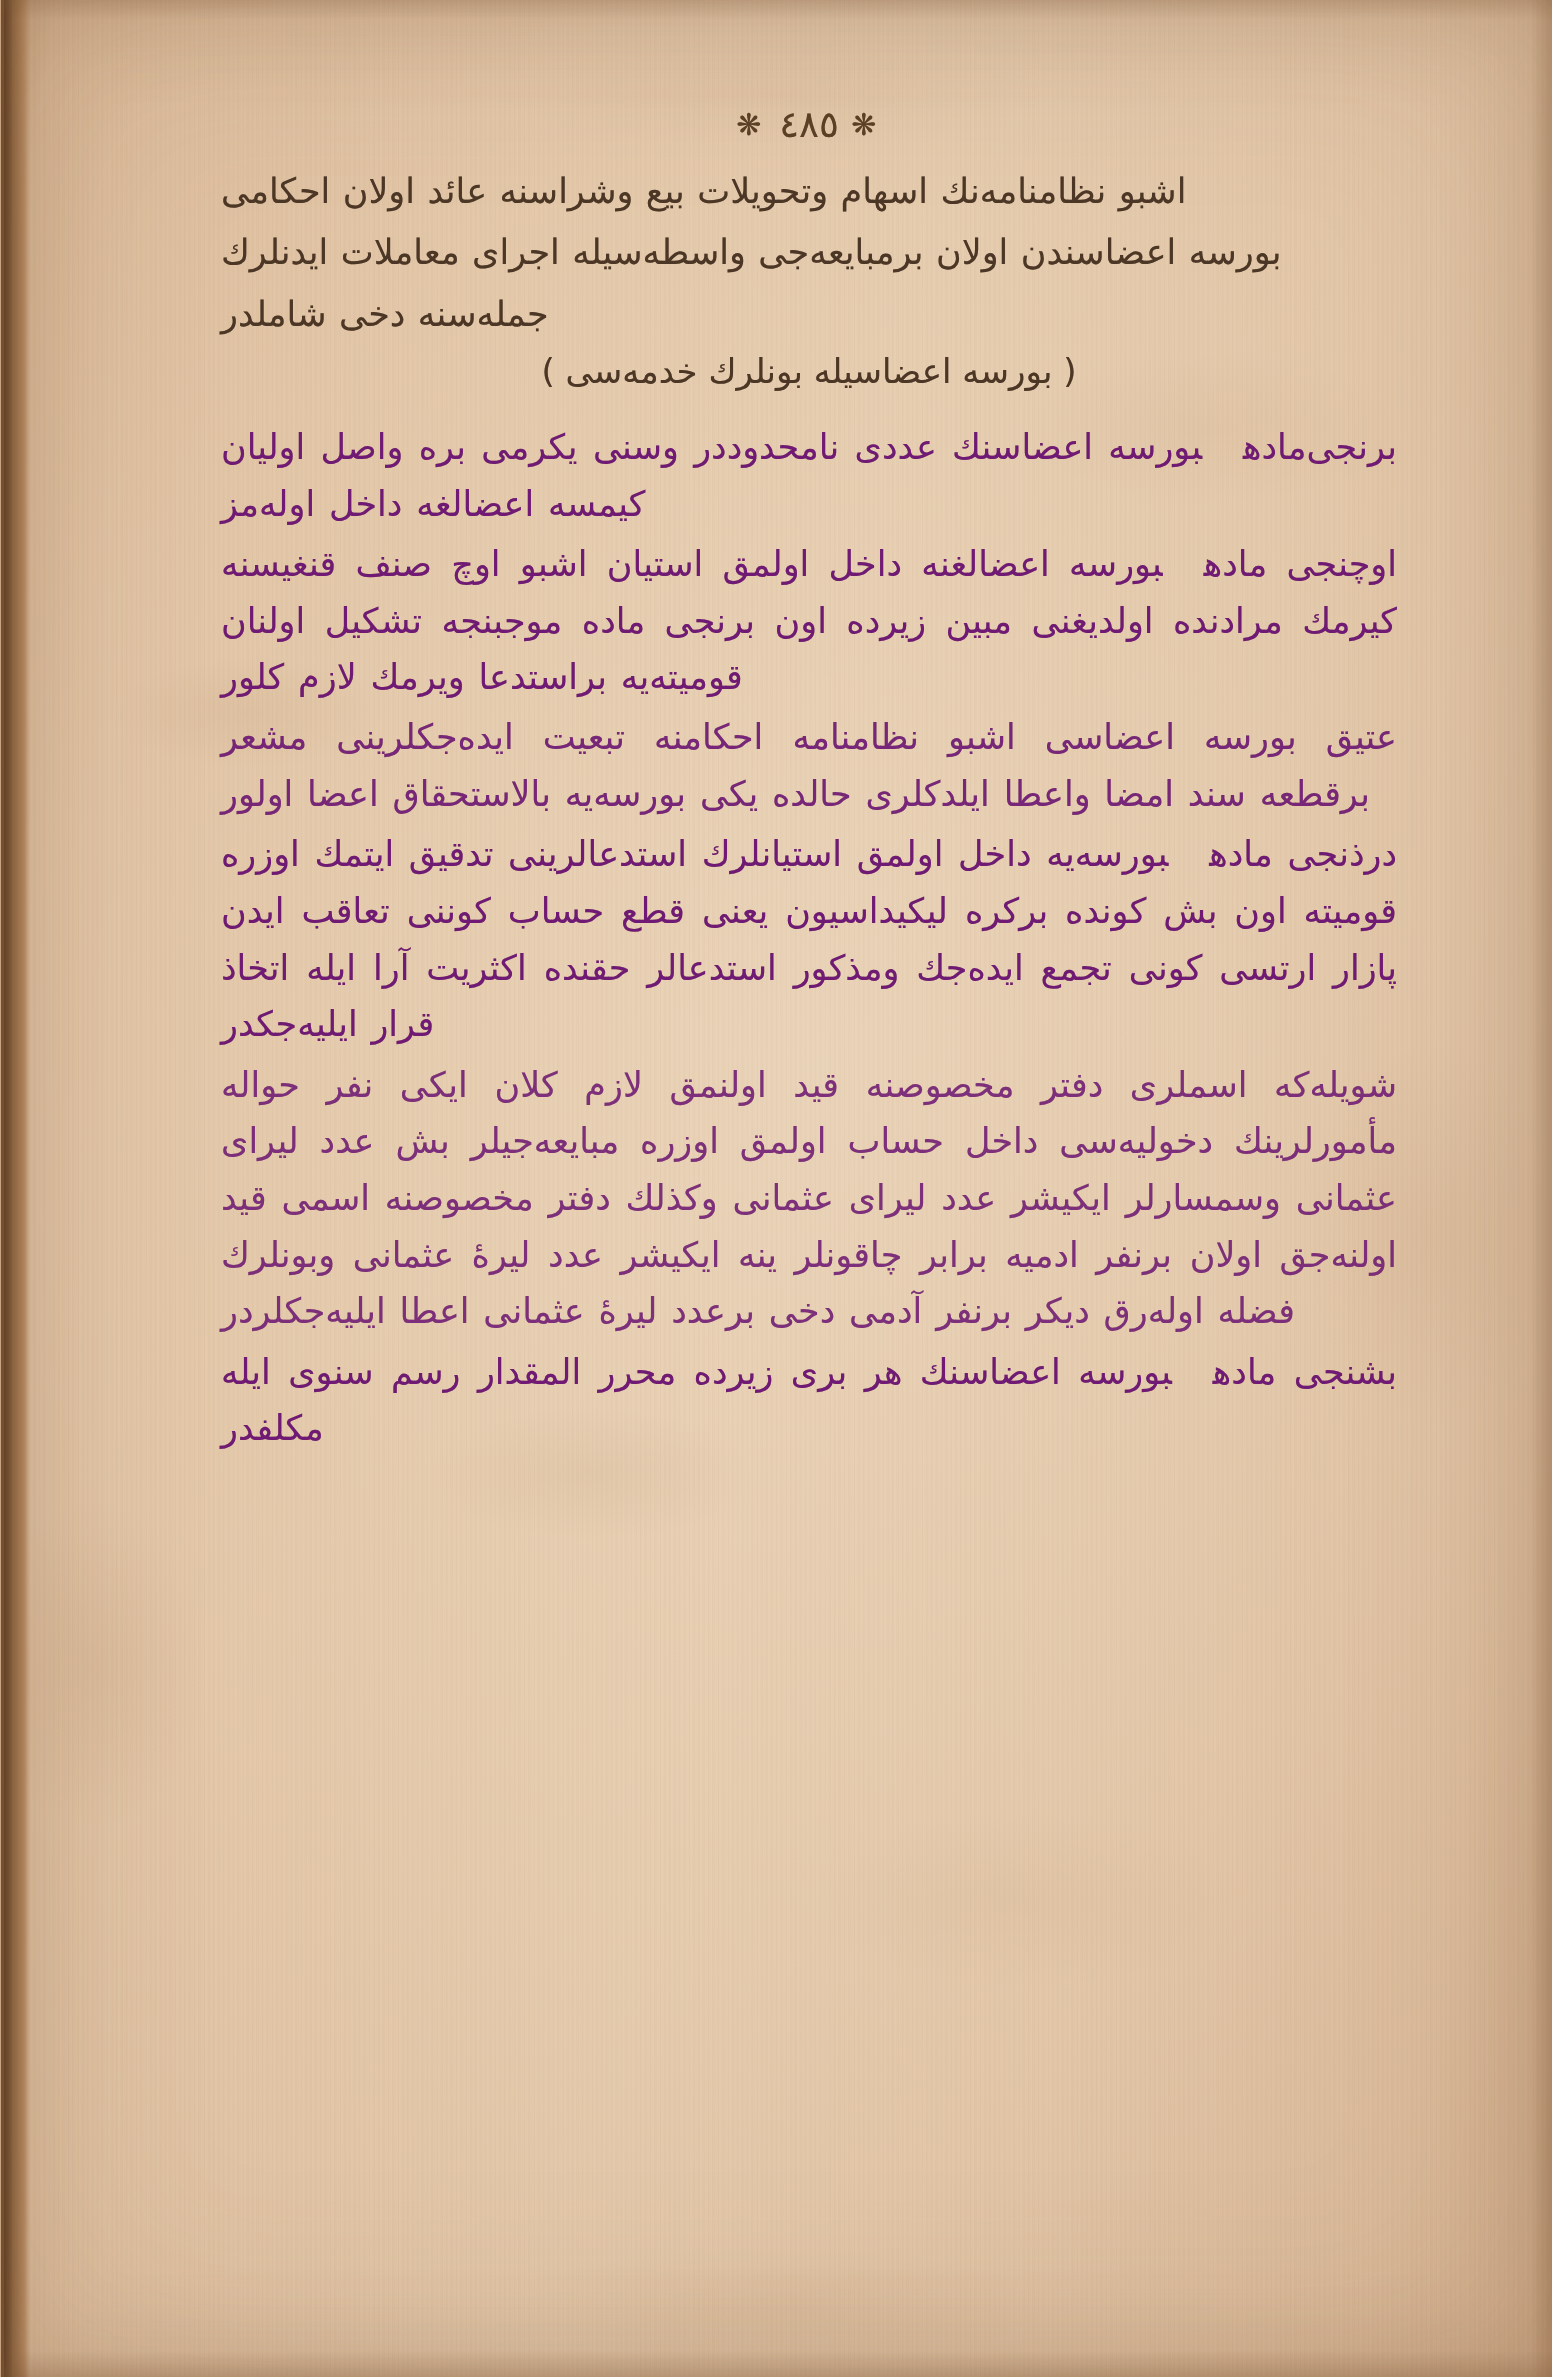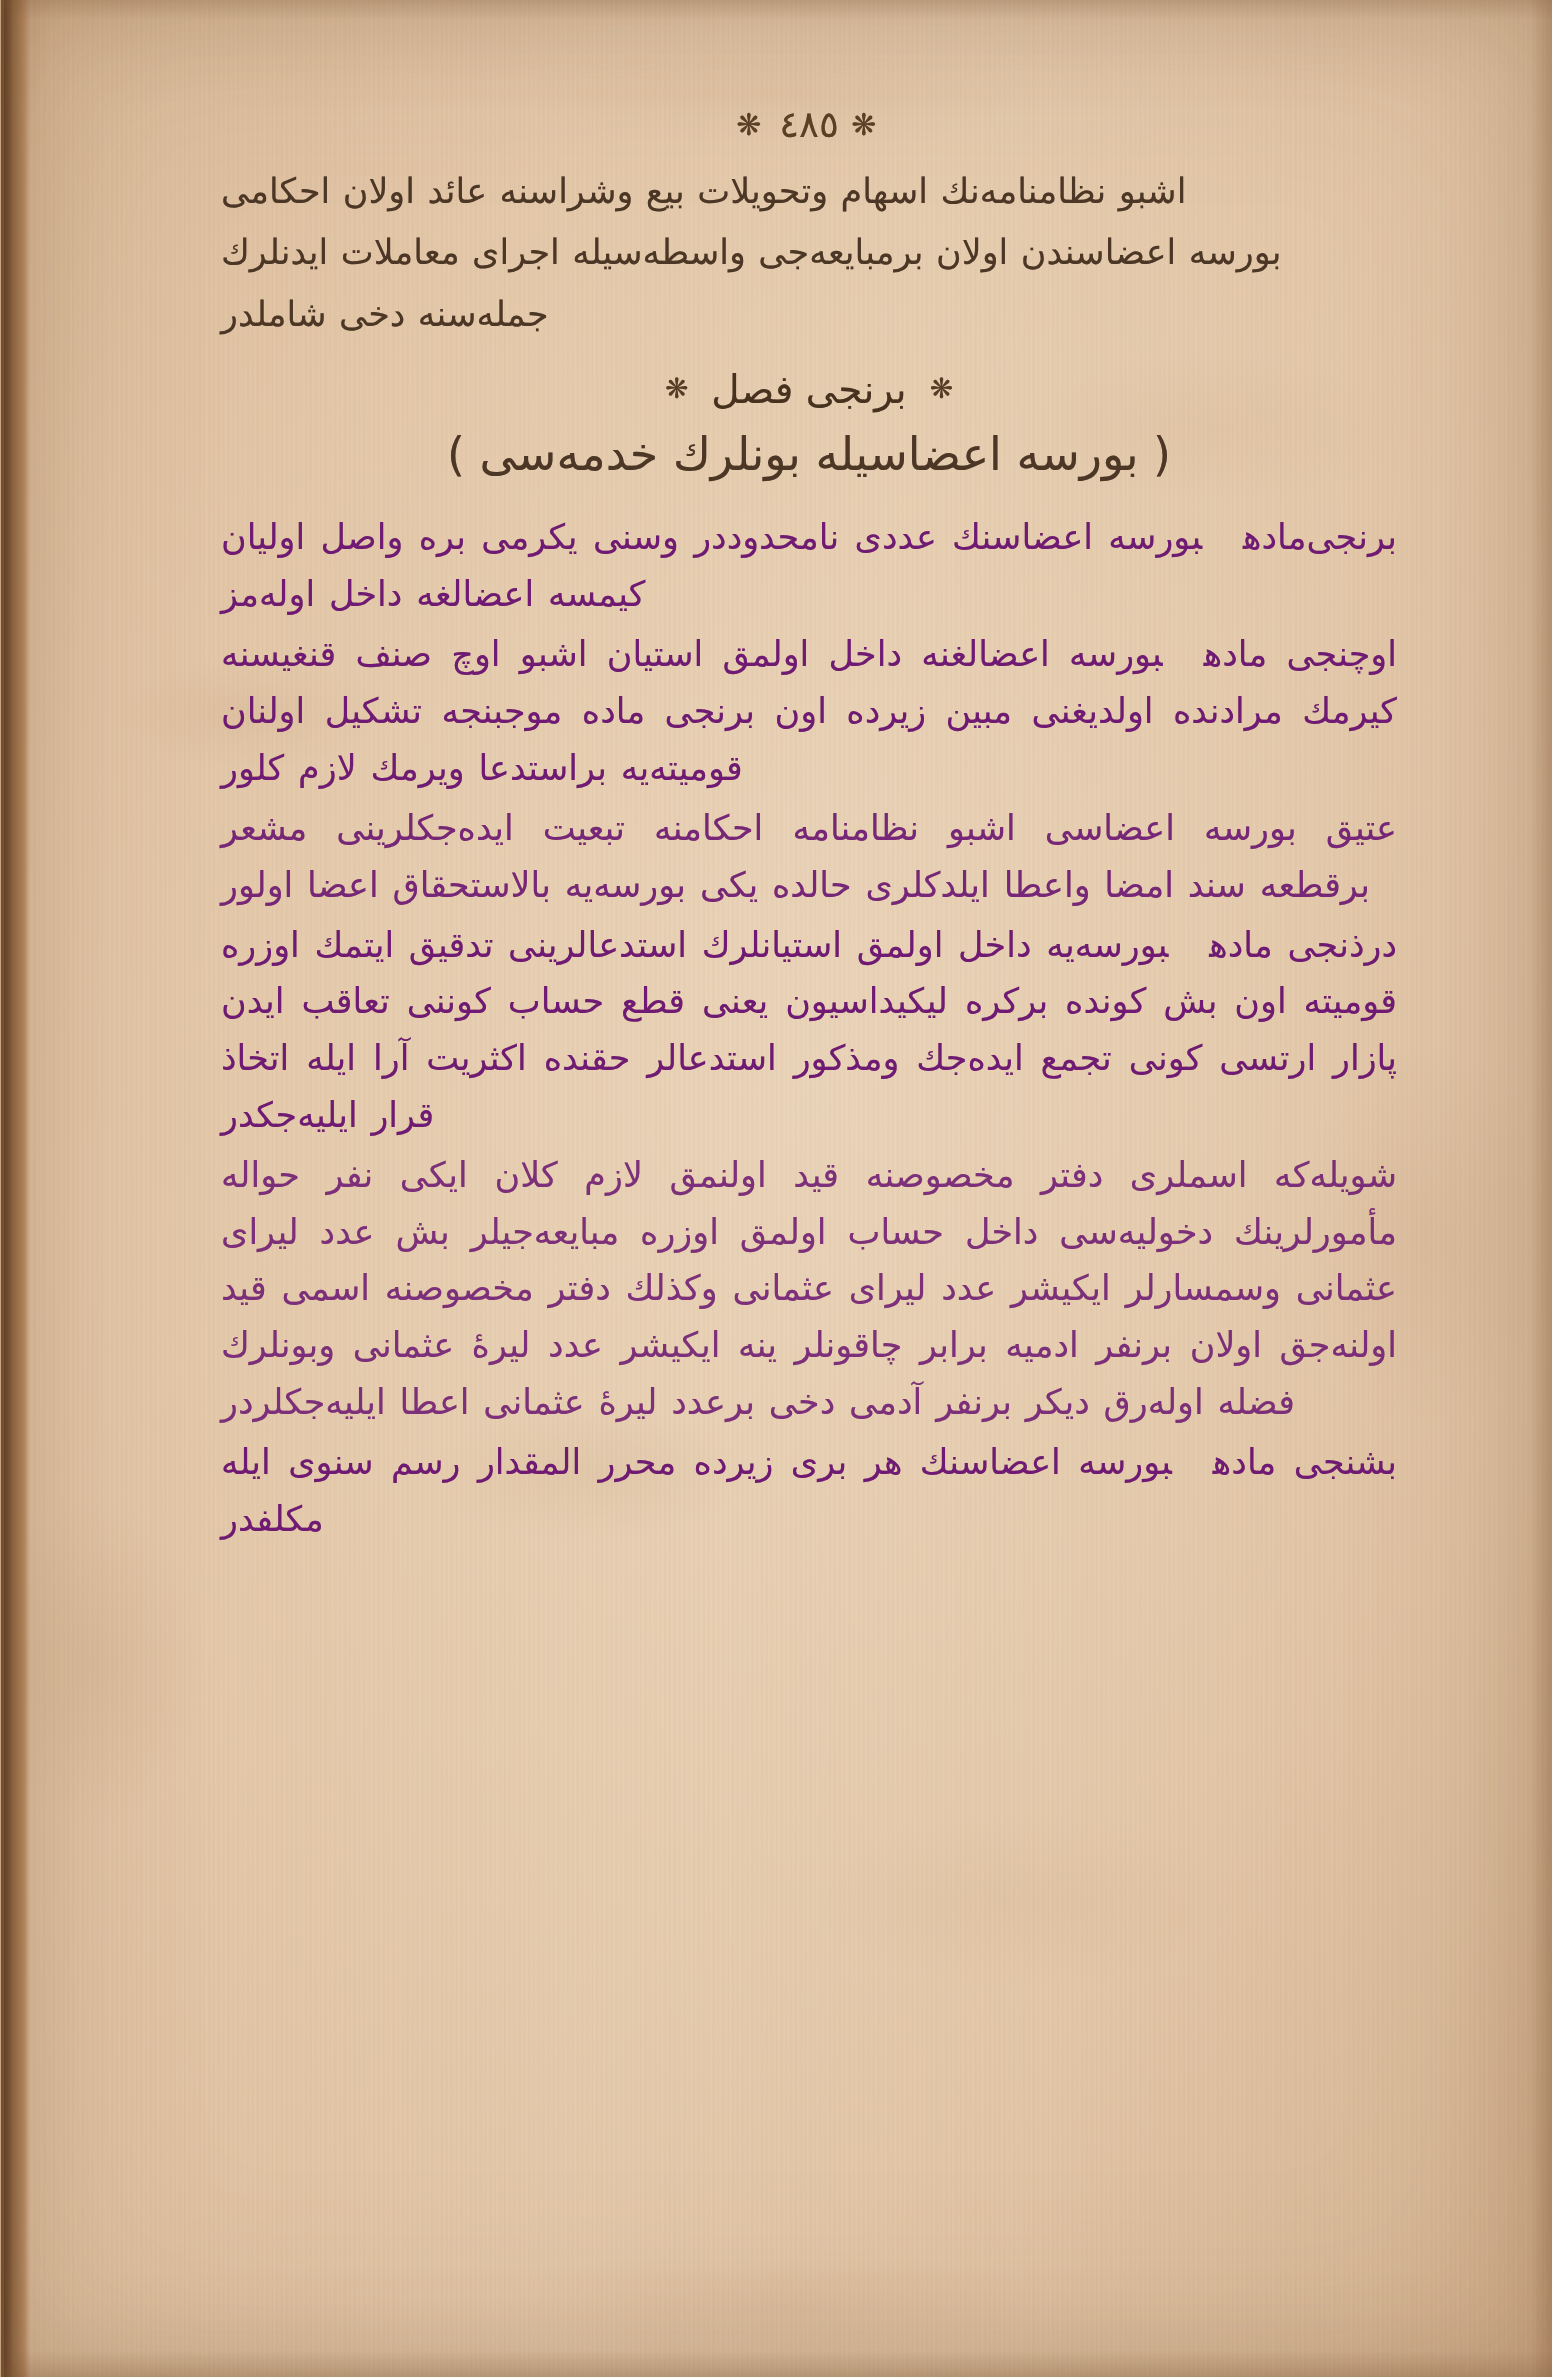--- a/index.html
+++ b/index.html
@@ -181,21 +181,21 @@
   .chapter-heading .orn {
     font-size: 28px;
     margin: 0 23px;
     display: inline-block;
     vertical-align: 5.3px;
     color: #563c24;
   }
 
   .chapter-subtitle {
     text-align: center;
-    font-size: 46px;
+    font-size: 34px;
     margin: 1.8px 0 23px 0;
     line-height: 1.4;
     color: #4c3726;
   }
 
   .article {
     margin: 0 0 3.5px 0;
     font-size: 35px;
     line-height: 1.62;
     color: #701a75;
@@ -233,23 +233,20 @@
 <div class="text-block">
 
   <div class="folio">
     <span class="orn">❋</span><span class="num">٤٨٥</span><span class="orn">❋</span>
   </div>
 
   <p class="para">اشبو نظامنامه‌نك اسهام وتحویلات بیع وشراسنه عائد اولان احكامی</p>
   <p class="para">بورسه اعضاسندن اولان برمبایعه‌جی واسطه‌سیله اجرای معاملات ایدنلرك</p>
   <p class="para" style="text-align:right; text-align-last:left;">جمله‌سنه دخی شاملدر</p>
 
-  <div class="chapter-heading">
-    <span class="orn">❋</span><span>برنجی فصل</span><span class="orn">❋</span>
-  </div>
   <div class="chapter-subtitle">( بورسه اعضاسیله بونلرك خدمه‌سی )</div>
 
   <p class="article">
     <span class="article-label">برنجی‌ماده</span><span>بورسه اعضاسنك عددی نامحدوددر وسنی یكرمی بره واصل اولیان كیمسه اعضالغه داخل اولەمز</span>
   </p>
 
 
   <p class="article">
     <span class="article-label">اوچنجی ماده</span><span>بورسه اعضالغنه داخل اولمق استیان اشبو اوچ صنف قنغیسنه كیرمك مرادنده اولدیغنی مبین زیرده اون برنجی ماده موجبنجه تشكیل اولنان قومیته‌یه براستدعا ویرمك لازم كلور</span>
   </p>

